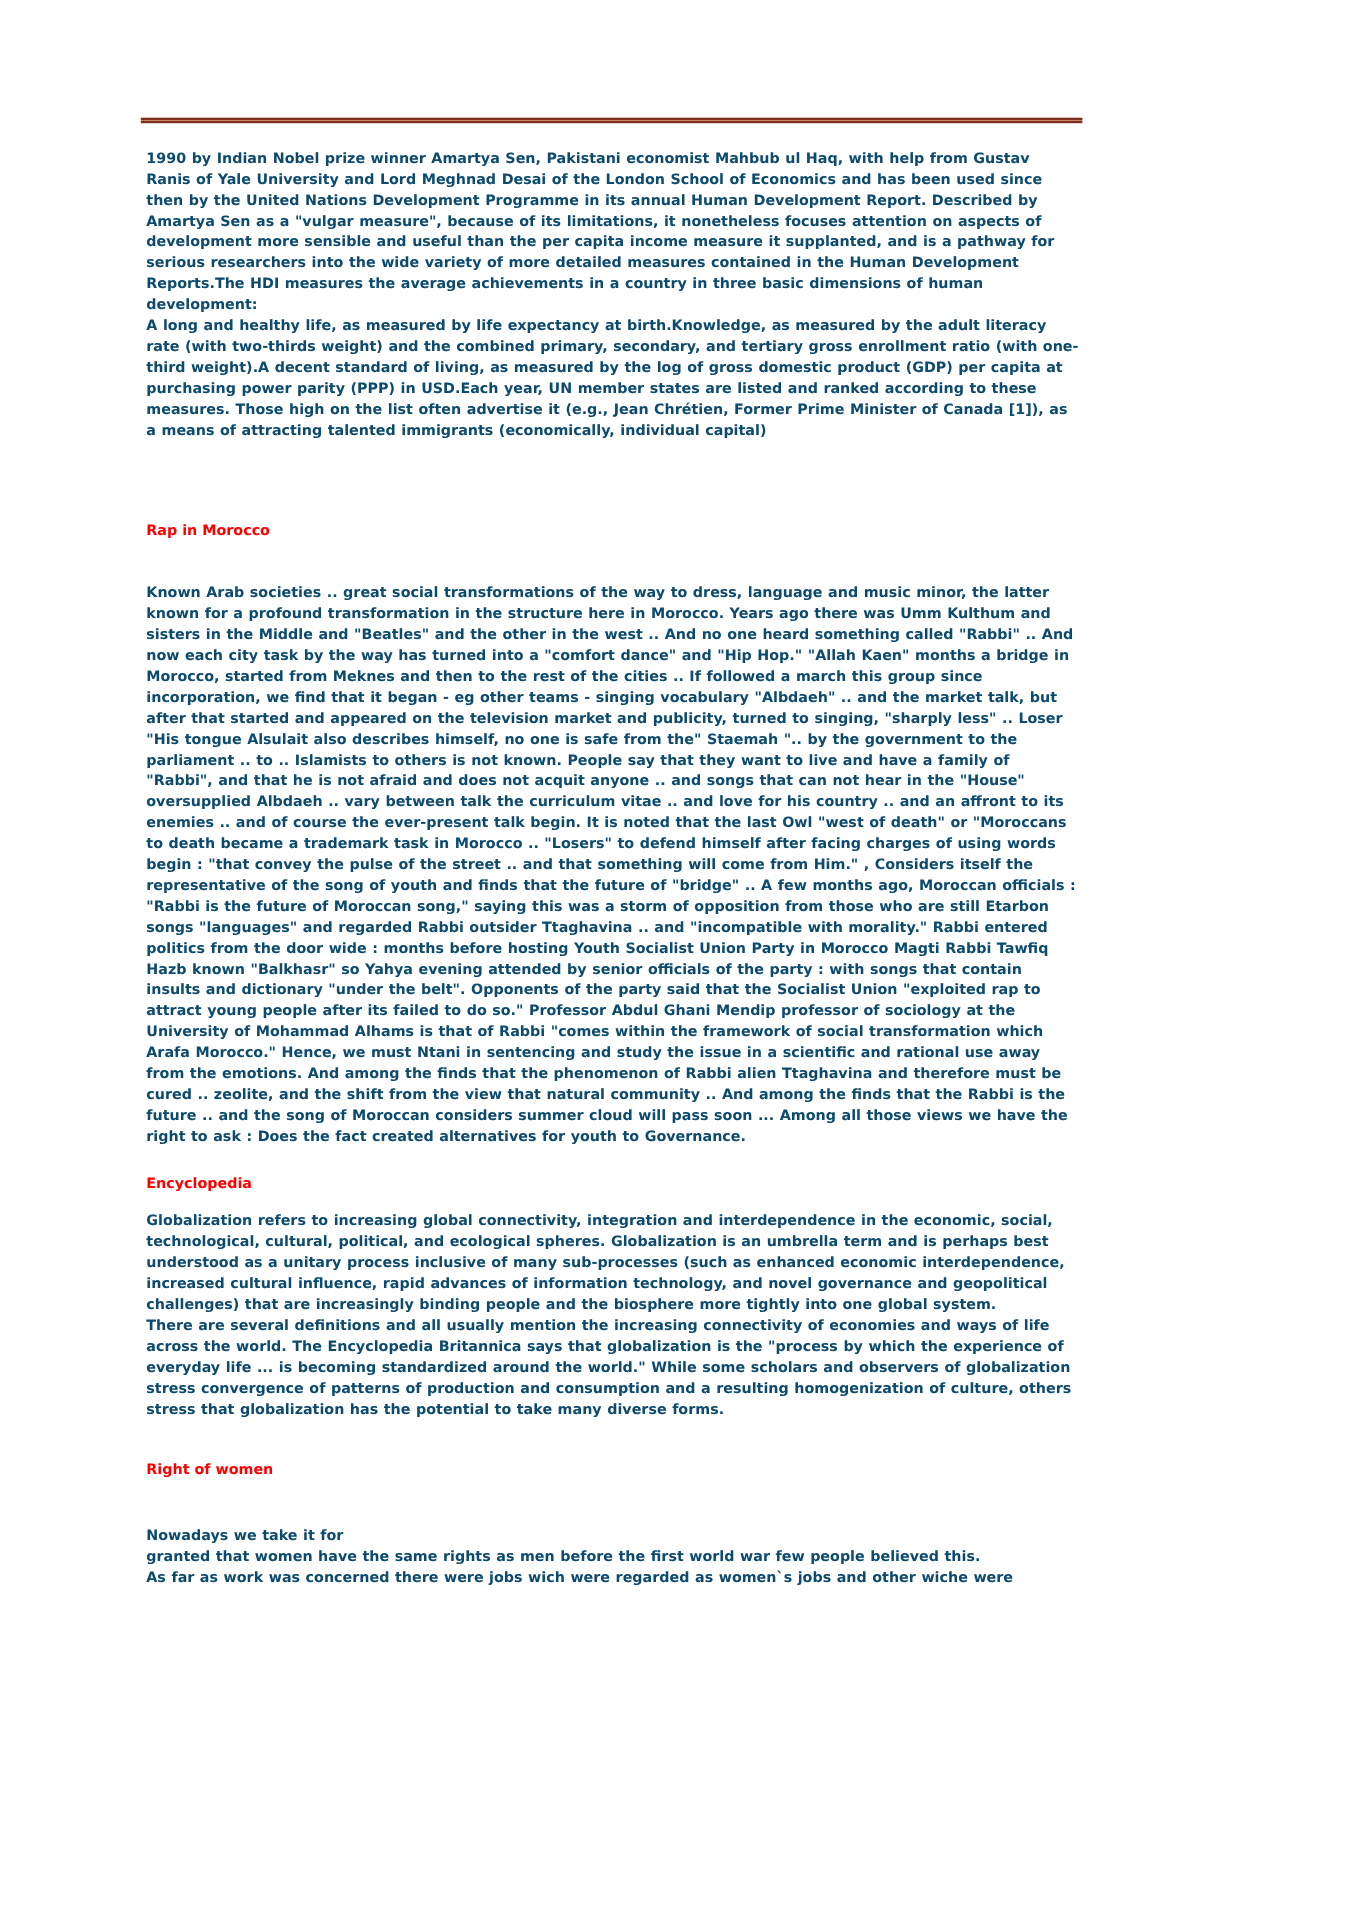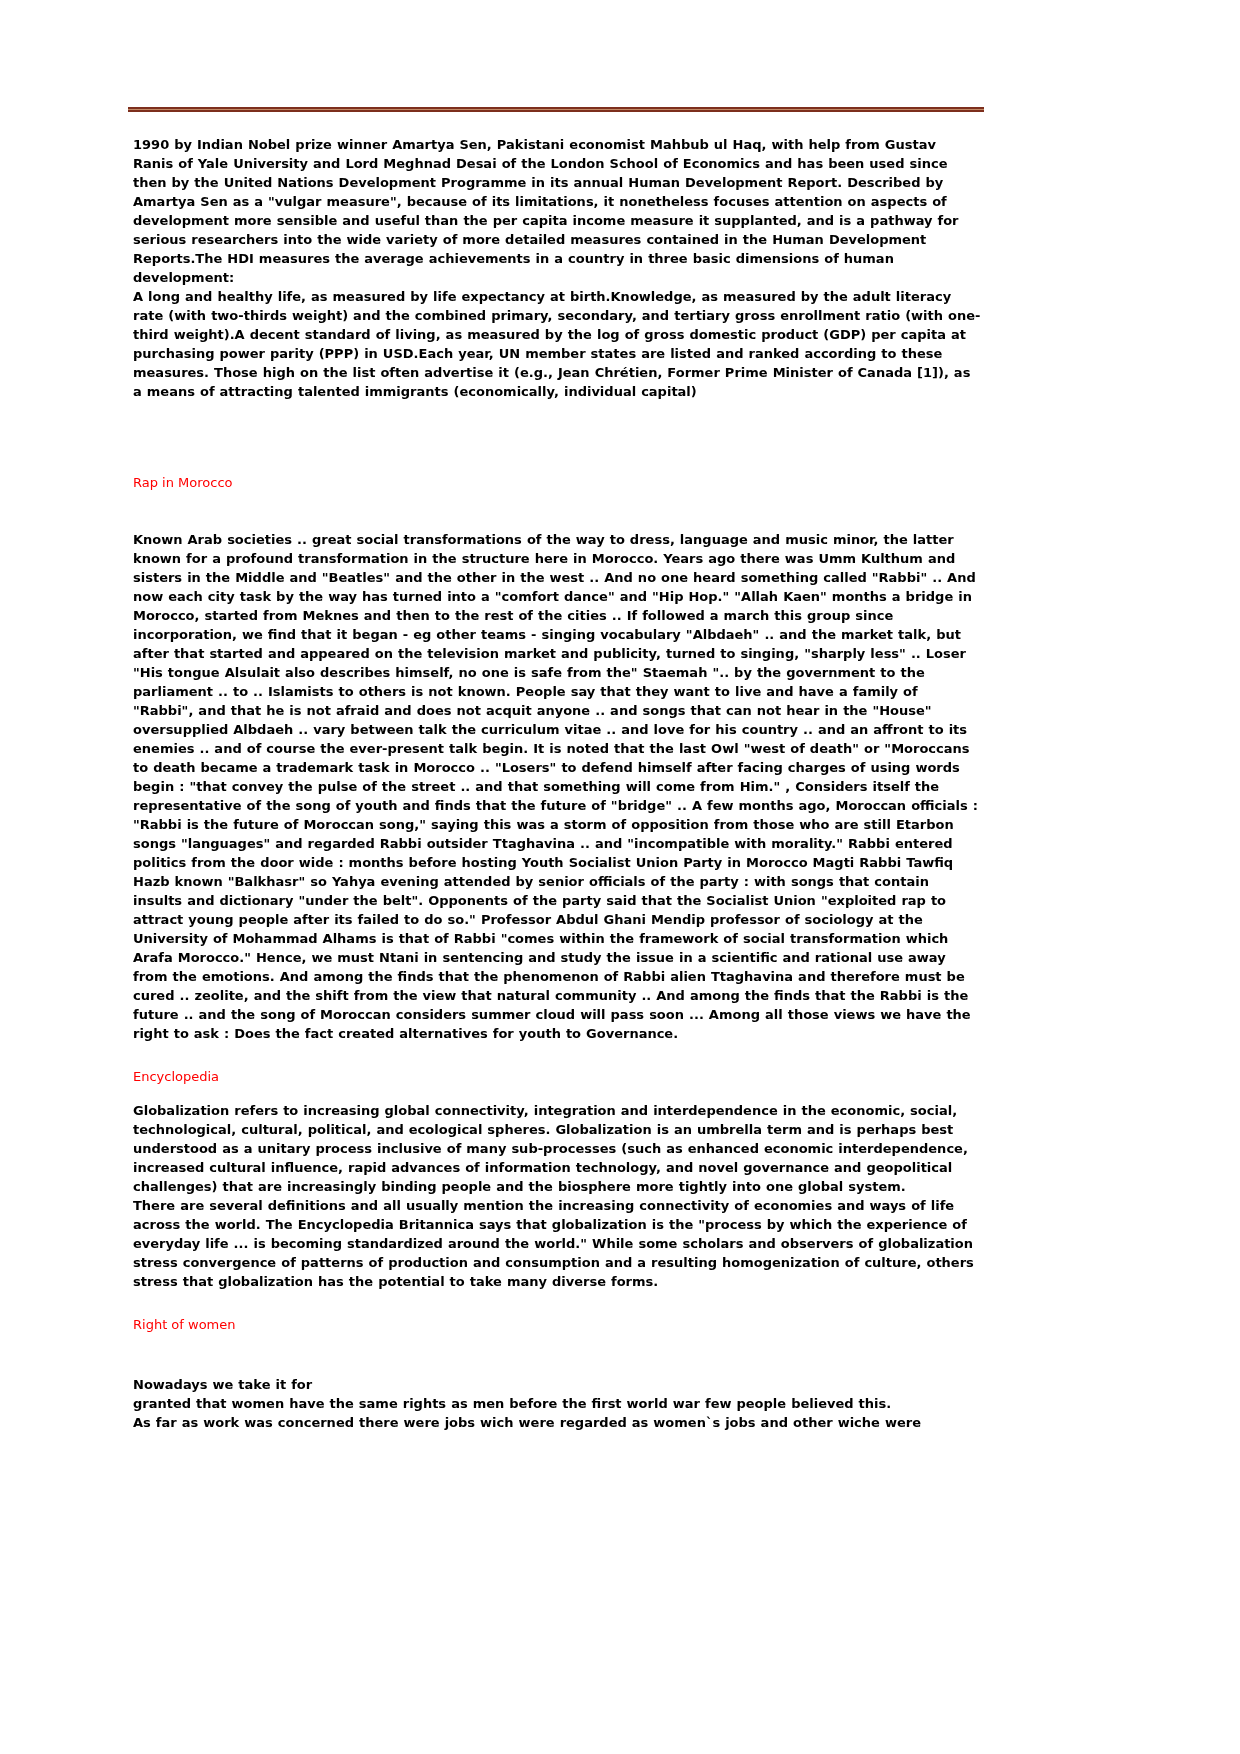--- a/index.html
+++ b/index.html
@@ -23,34 +23,34 @@
     background: linear-gradient(to bottom,
       #7d2f1d 0%, #7d2f1d 38%,
       #c28a66 38%, #c28a66 62%,
       #7d2f1d 62%, #7d2f1d 100%);
   }
   .body-text {
     width: 848px;
     font-size: 13px;
     font-weight: bold;
     line-height: 19px;
-    color: #000000;
+    color: #0c4a6e;
     white-space: pre-line;
     word-spacing: 0.5px;
   }
   .section-heading {
     width: 848px;
     font-size: 13px;
-    font-weight: normal;
+    font-weight: bold;
     line-height: 19px;
     color: #ff0000;
   }
   .heading-rap      { margin-top: 72px; margin-bottom: 38px; }
   .heading-glob     { margin-top: 24px; margin-bottom: 15px; }
-  .heading-women    { margin-top: 24px; margin-bottom: 41px; }
+  .heading-women    { margin-top: 36px; margin-bottom: 41px; }
 </style>
 </head>
 <body>
 
 <div class="page">
 
   <div class="top-rule"></div>
 
   <p class="body-text">1990 by Indian Nobel prize winner Amartya Sen, Pakistani economist Mahbub ul Haq, with help from Gustav Ranis of Yale University and Lord Meghnad Desai of the London School of Economics and has been used since then by the United Nations Development Programme in its annual Human Development Report. Described by Amartya Sen as a "vulgar measure", because of its limitations, it nonetheless focuses attention on aspects of development more sensible and useful than the per capita income measure it supplanted, and is a pathway for serious researchers into the wide variety of more detailed measures contained in the Human Development Reports.The HDI measures the average achievements in a country in three basic dimensions of human development:
 A long and healthy life, as measured by life expectancy at birth.Knowledge, as measured by the adult literacy rate (with two-thirds weight) and the combined primary, secondary, and tertiary gross enrollment ratio (with one-third weight).A decent standard of living, as measured by the log of gross domestic product (GDP) per capita at purchasing power parity (PPP) in USD.Each year, UN member states are listed and ranked according to these measures. Those high on the list often advertise it (e.g., Jean Chrétien, Former Prime Minister of Canada [1]), as a means of attracting talented immigrants (economically, individual capital)</p>

